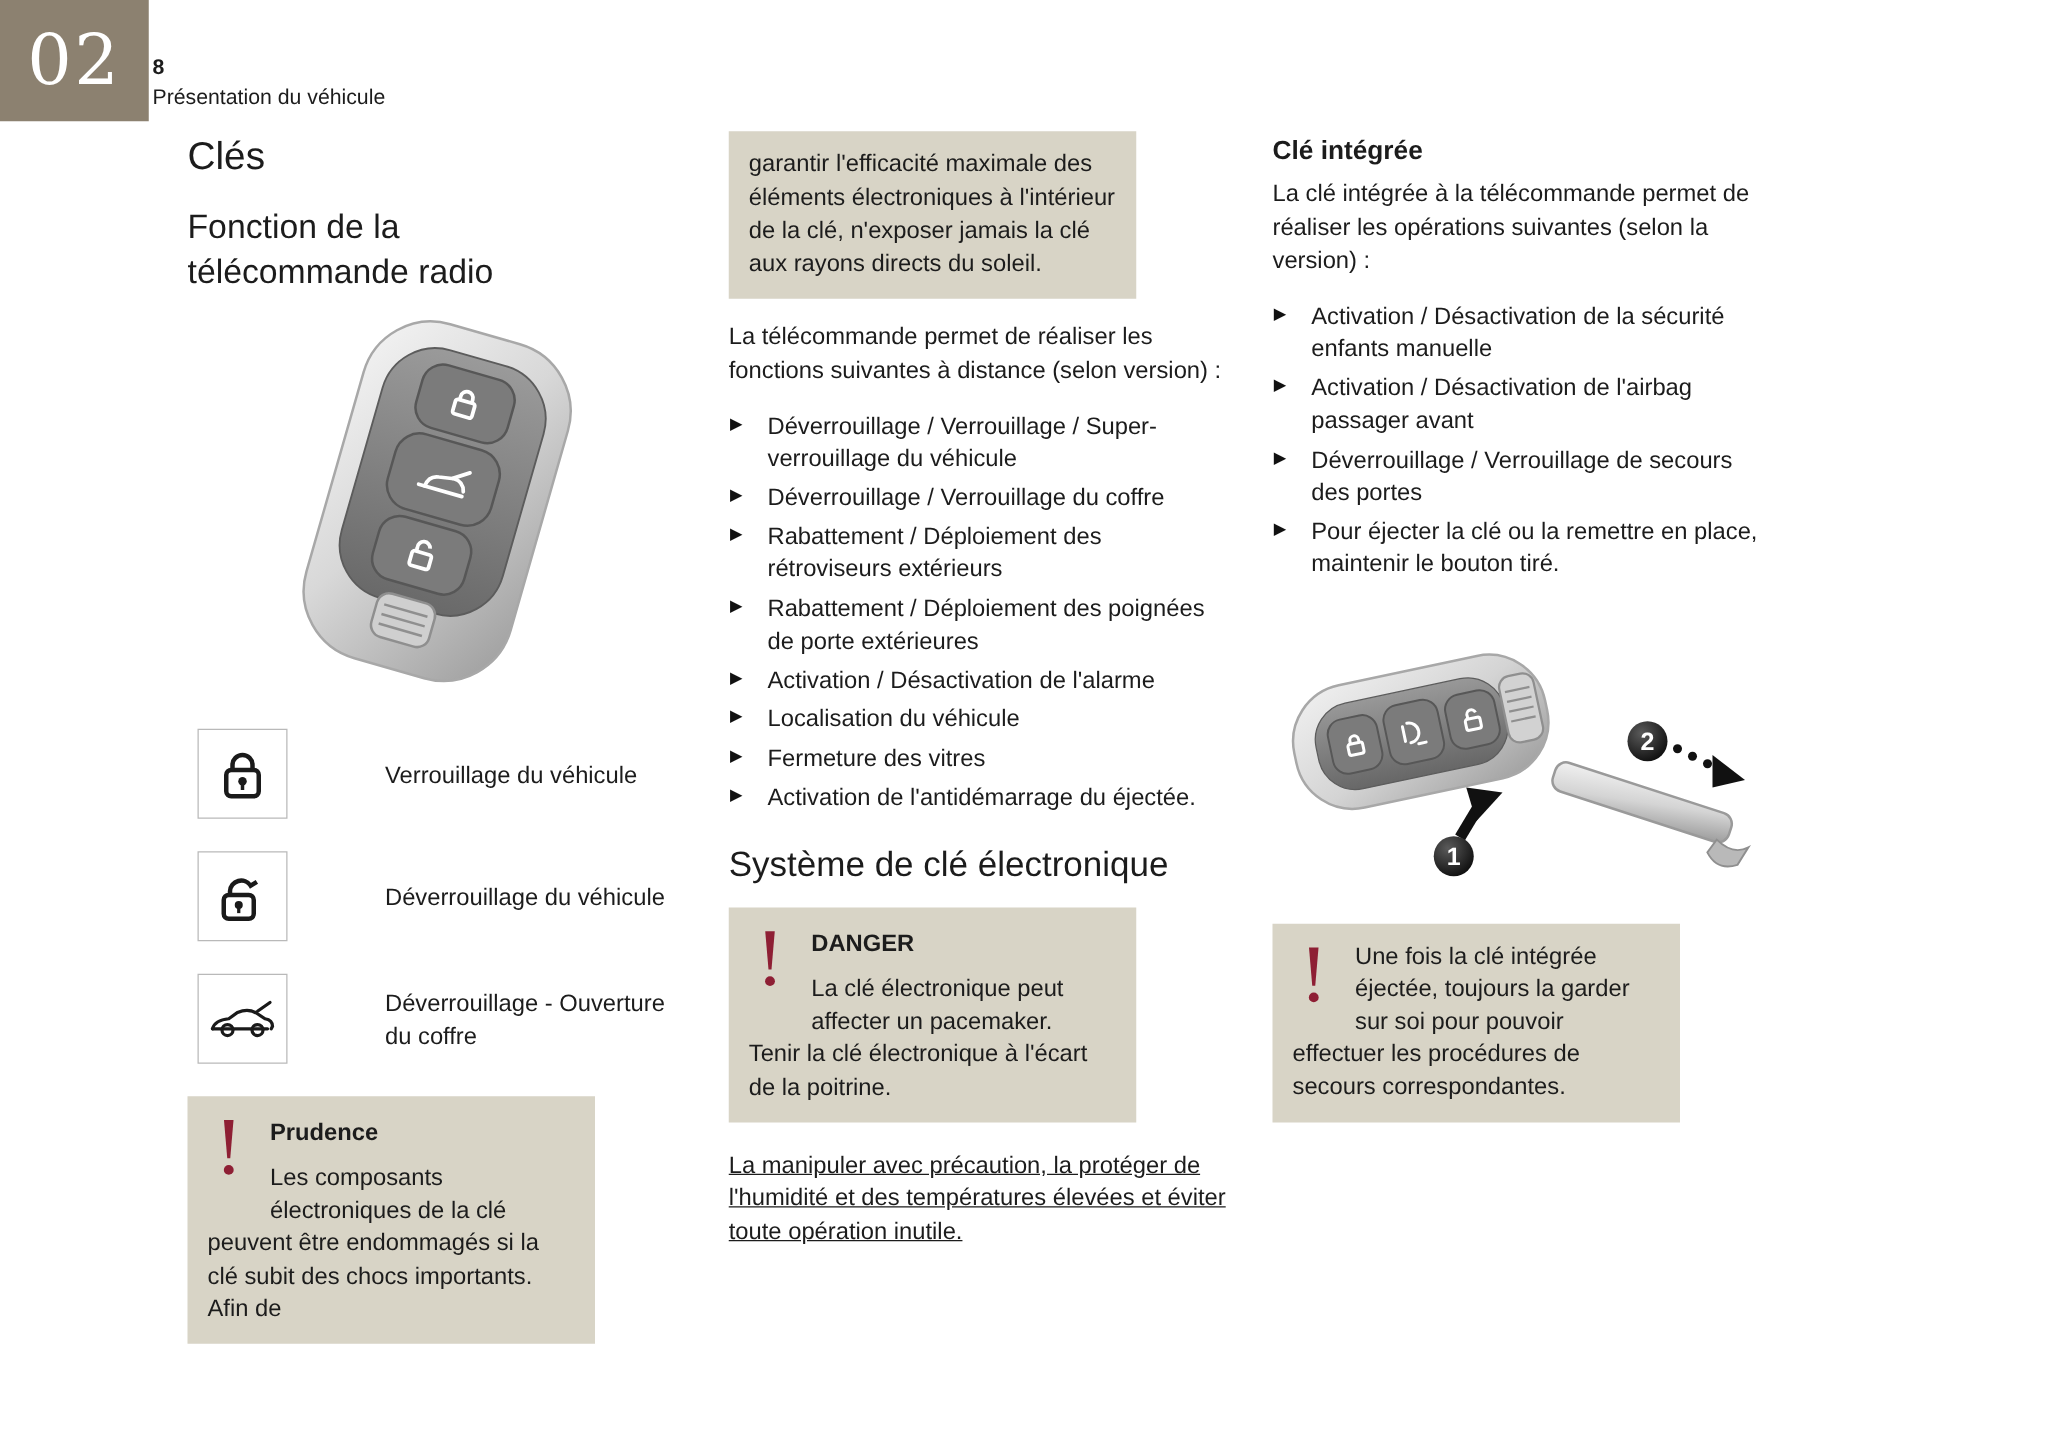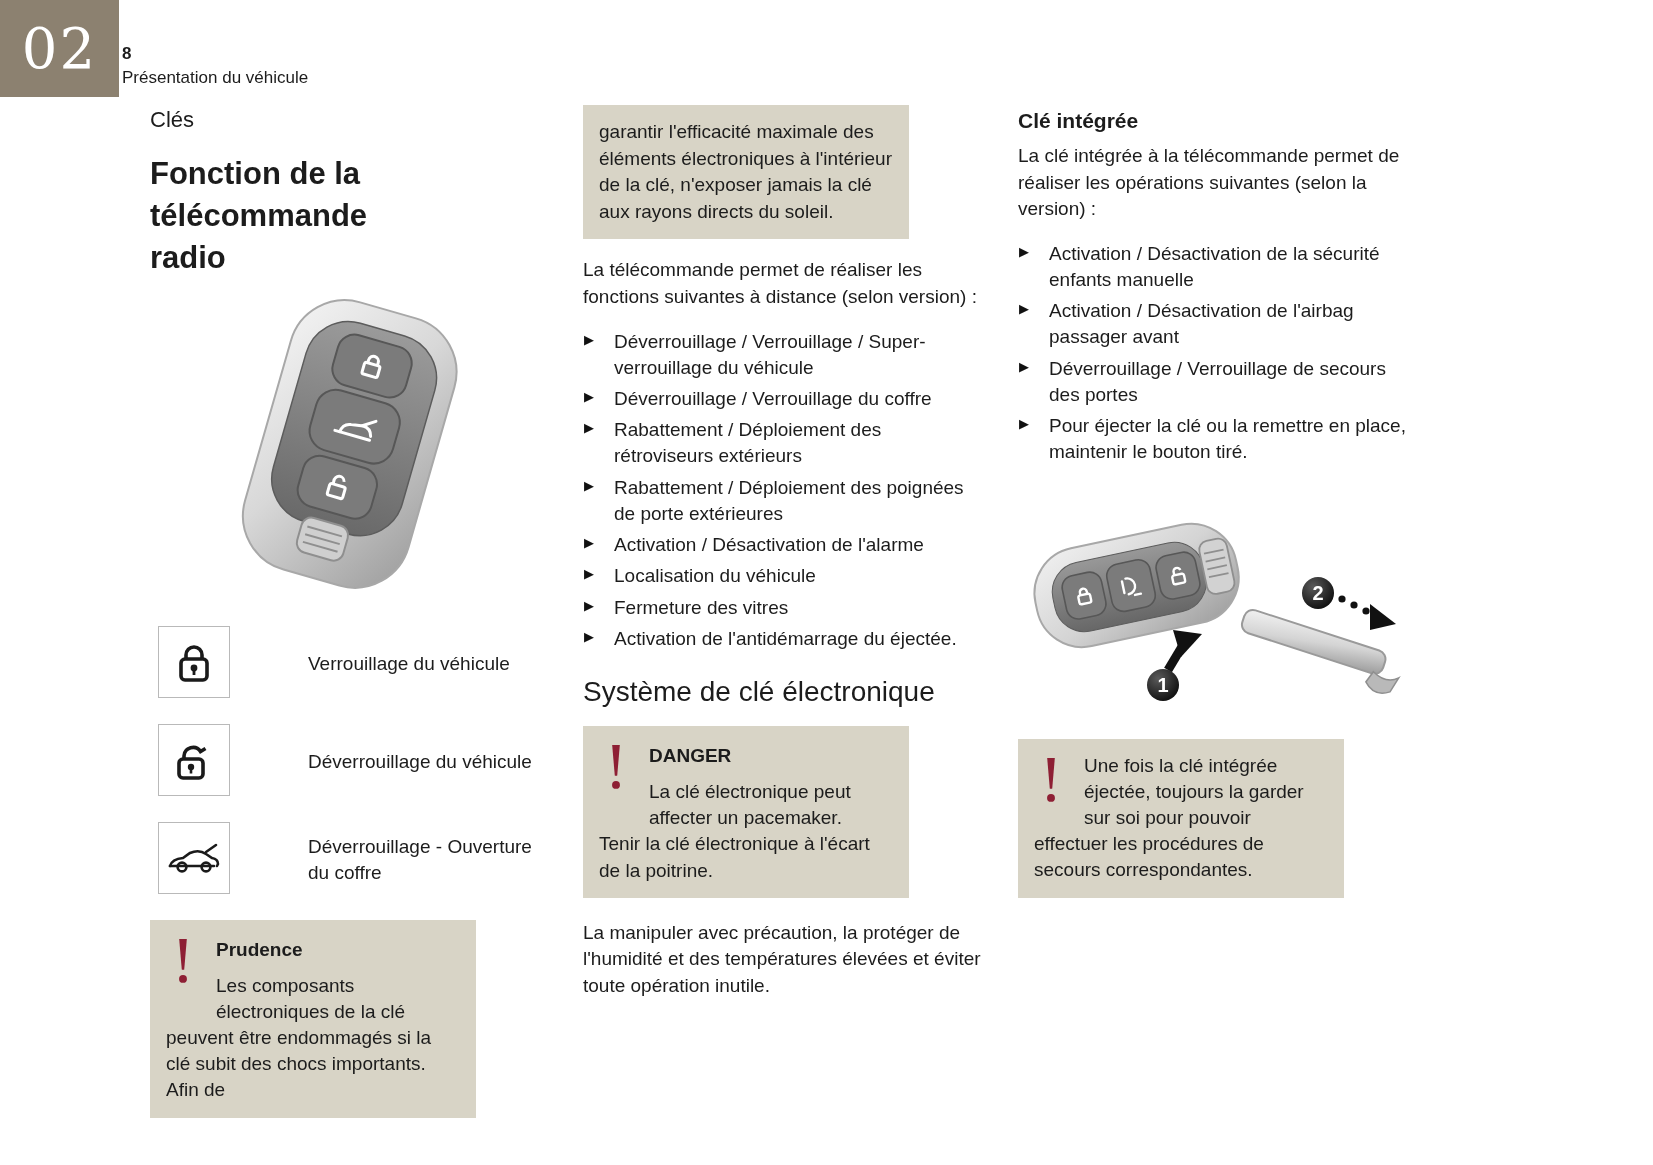--- a/index.html
+++ b/index.html
@@ -18,22 +18,22 @@
   }
   .page-number { position:absolute; left:122px; top:44px; font-size:17px; font-weight:700; }
   .section-title { position:absolute; left:122px; top:68px; font-size:17px; }
 
   
   .col { position:absolute; top:105px; width:402px; }
   .col-left  { left:150px; }
   .col-mid   { left:583px; }
   .col-right { left:1018px; }
 
-  h1.page-heading { font-size:22px; font-weight:400; margin:2px 0 20px 0; }
-  h2.sub-heading  { font-size:31px; font-weight:700; margin:0 0 14px 0; width:300px; line-height:1.35; }
+  h1.page-heading { font-size:31px; font-weight:400; margin:2px 0 20px 0; }
+  h2.sub-heading  { font-size:27px; font-weight:400; margin:0 0 14px 0; width:300px; line-height:1.35; }
   h2.section-heading { font-size:28px; font-weight:400; margin:24px 0 18px 0; }
   h3.col-heading { font-size:21px; font-weight:700; margin:4px 0 10px 0; }
 
   .fob-figure { width:395px; height:305px; margin:6px 0 28px 0; }
   .eject-figure { width:400px; height:235px; margin:14px 0 24px 0; }
 
   .legend-row { display:flex; align-items:center; margin-bottom:26px; }
   .legend-icon {
     width:70px; height:70px; margin-left:8px; flex:0 0 auto;
     border:1px solid #b9b9b9; background:#ffffff;
@@ -57,21 +57,21 @@
 
   .warn-icon { float:left; width:34px; margin:4px 10px 0 6px; }
   .warn-icon.h64 { height:64px; }
   .warn-icon.h70 { height:70px; }
   .warn-icon.h52 { height:52px; }
 
   .box-title { font-weight:700; font-size:19px; padding-top:5px; margin:0 0 12px 0; }
   .box-text  { margin:0; font-size:19px; line-height:1.38; }
   .box-text + .box-text { margin-top:0; }
 
-  .outro { margin-top:0; }
+  .outro { margin-top:0;text-decoration:underline; }
 </style>
 </head>
 <body>
 
 <div class="page">
 
   <div class="chapter-badge">
     <span>02</span>
   </div>
   <div class="page-number">8</div>

